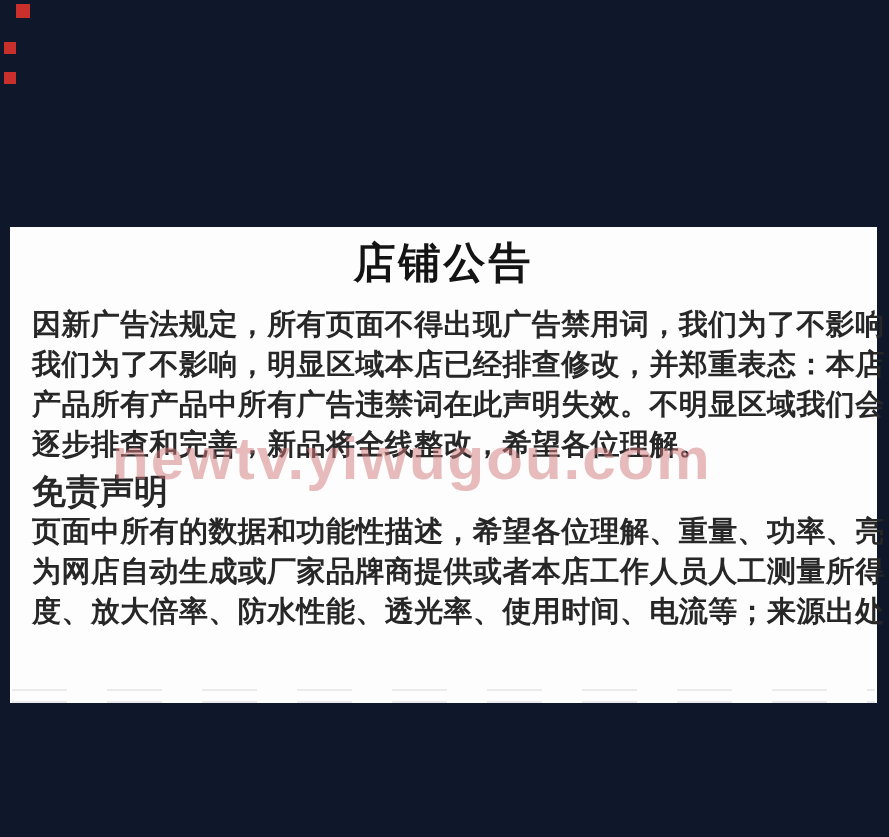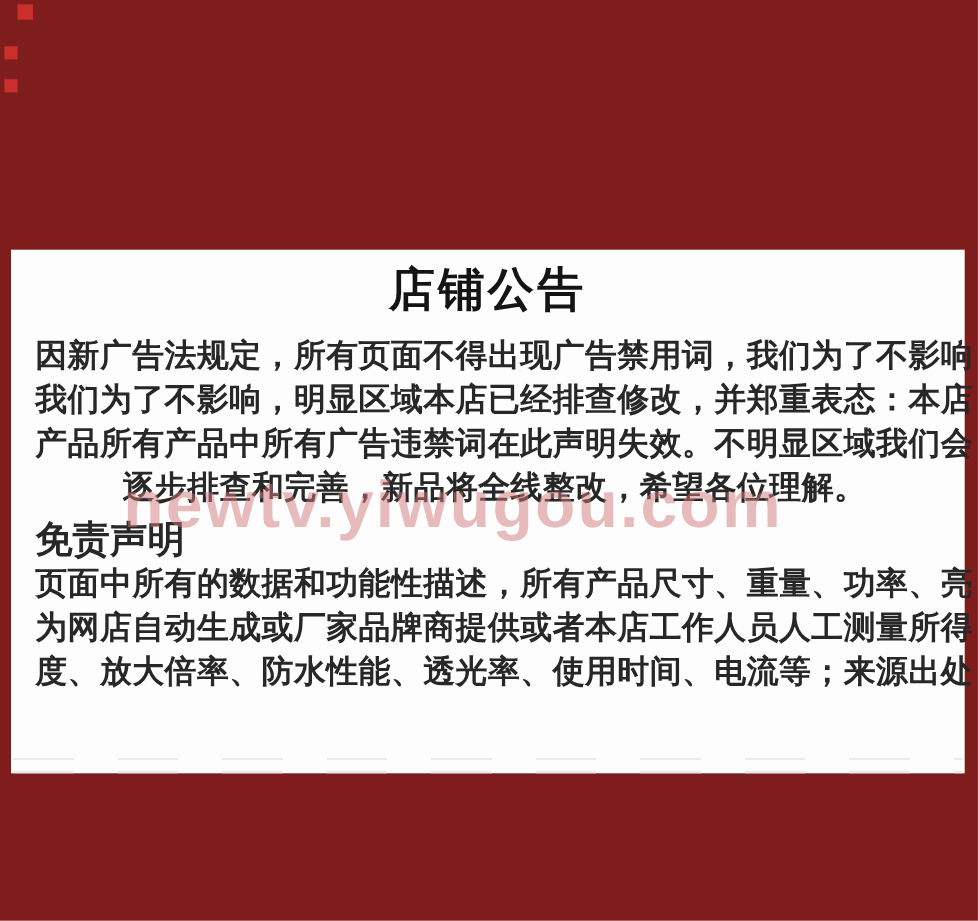--- a/index.html
+++ b/index.html
@@ -10,21 +10,21 @@
   .page{position:absolute;inset:0;}
   .card{
     position:absolute;left:10px;top:227px;width:867px;height:476px;
     box-sizing:border-box;
   }
   .title{
     margin:0;padding-top:12px;text-align:center;
     font-size:42px;line-height:48px;font-weight:700;
     letter-spacing:3px;color:#141414;
   }
-  .para{margin:0 10px 0 22px;text-align:center;}
+  .para{margin:0 10px 0 22px;}
   .para.first{margin-top:17px;}
   .subhead{
     margin:8px 10px 0 22px;
     font-size:34px;line-height:39px;font-weight:700;color:#272727;
   }
   .text-line{
     font-size:29px;line-height:40px;font-weight:700;
     letter-spacing:0.4px;color:#272727;white-space:nowrap;
   }
   .watermark{
@@ -39,41 +39,41 @@
   .dash-row.r1{bottom:12px;}
   .dash-row.r2{bottom:0;}
   .mark{position:absolute;display:block;}
   .mark.m1{left:16px;top:4px;width:14px;height:14px;}
   .mark.m2{left:4px;top:42px;width:12px;height:12px;}
   .mark.m3{left:4px;top:72px;width:12px;height:12px;}
 </style>
 </head>
 <body>
 
-<div class="page" style="background-color: #7f1d1d;">
+<div class="page" style="background-color: #0f172a;">
 
   <span class="mark m1" style="background-color: rgb(201, 48, 44);"></span>
   <span class="mark m2" style="background-color: rgb(201, 48, 44);"></span>
   <span class="mark m3" style="background-color: rgb(201, 48, 44);"></span>
 
   <div class="card" style="background-color: rgb(253, 253, 254);">
 
     <h1 class="title">店铺公告</h1>
 
     <div class="para first">
         <div class="text-line">因新广告法规定，所有页面不得出现广告禁用词，我们为了不影响</div>
         <div class="text-line">我们为了不影响，明显区域本店已经排查修改，并郑重表态：本店</div>
         <div class="text-line">产品所有产品中所有广告违禁词在此声明失效。不明显区域我们会</div>
         <div class="text-line">逐步排查和完善，新品将全线整改，希望各位理解。</div>
       </div>
 
     <div class="subhead">免责声明</div>
 
     <div class="para">
-        <div class="text-line">页面中所有的数据和功能性描述，所有产品尺寸、重量、功率、亮</div>
+        <div class="text-line">页面中所有的数据和功能性描述，希望各位理解、重量、功率、亮</div>
         <div class="text-line">为网店自动生成或厂家品牌商提供或者本店工作人员人工测量所得</div>
         <div class="text-line">度、放大倍率、防水性能、透光率、使用时间、电流等；来源出处</div>
       </div>
 
     <div class="dash-row r1"></div>
     <div class="dash-row r2"></div>
   </div>
 
   <div class="watermark" style="color: rgba(209, 121, 121, 0.5);">newtv.yiwugou.com</div>
 </div>

